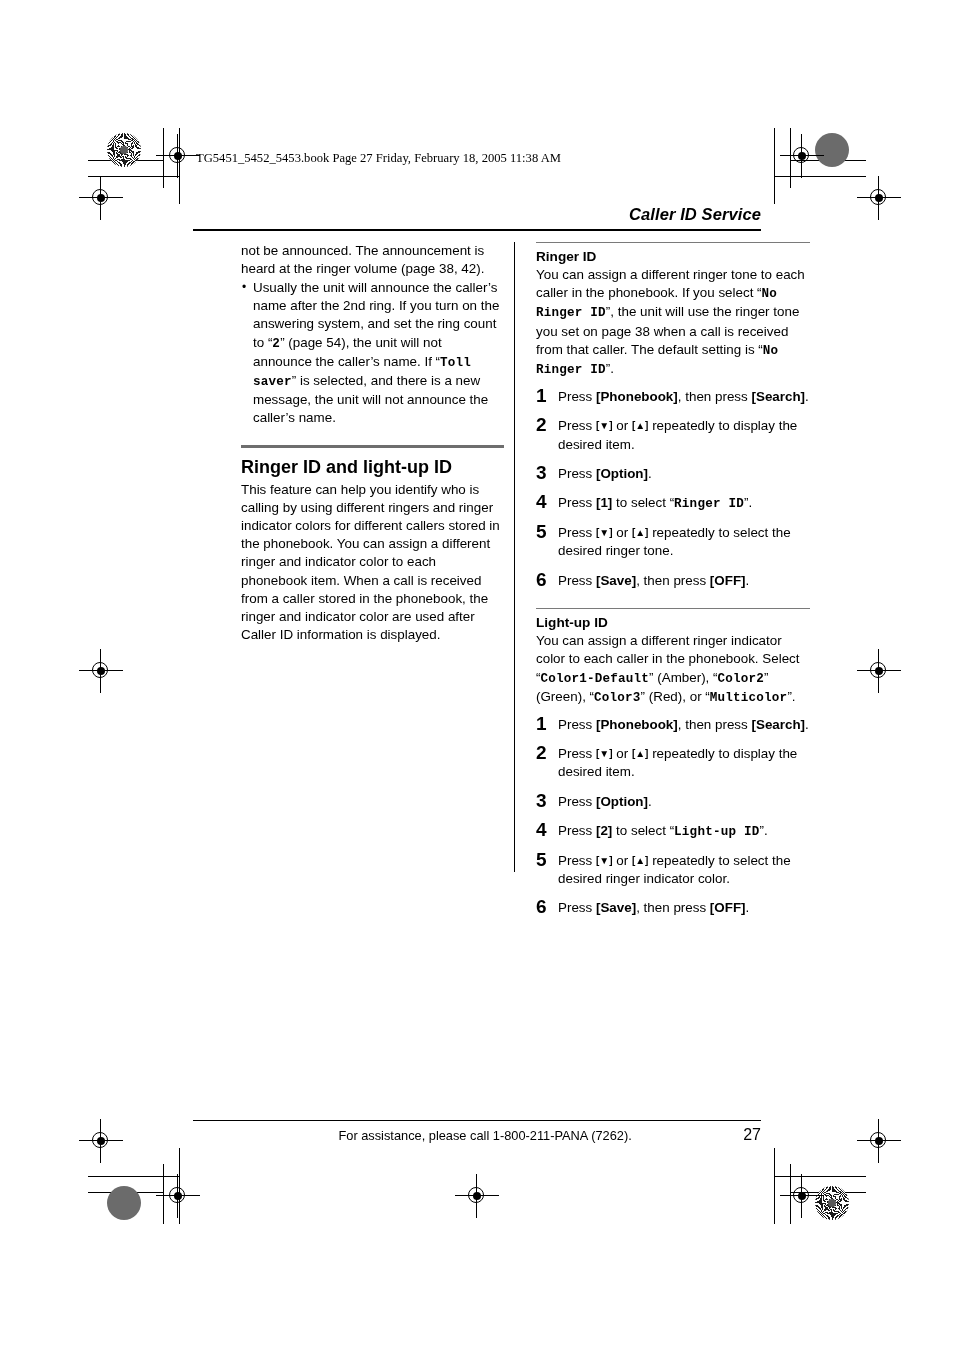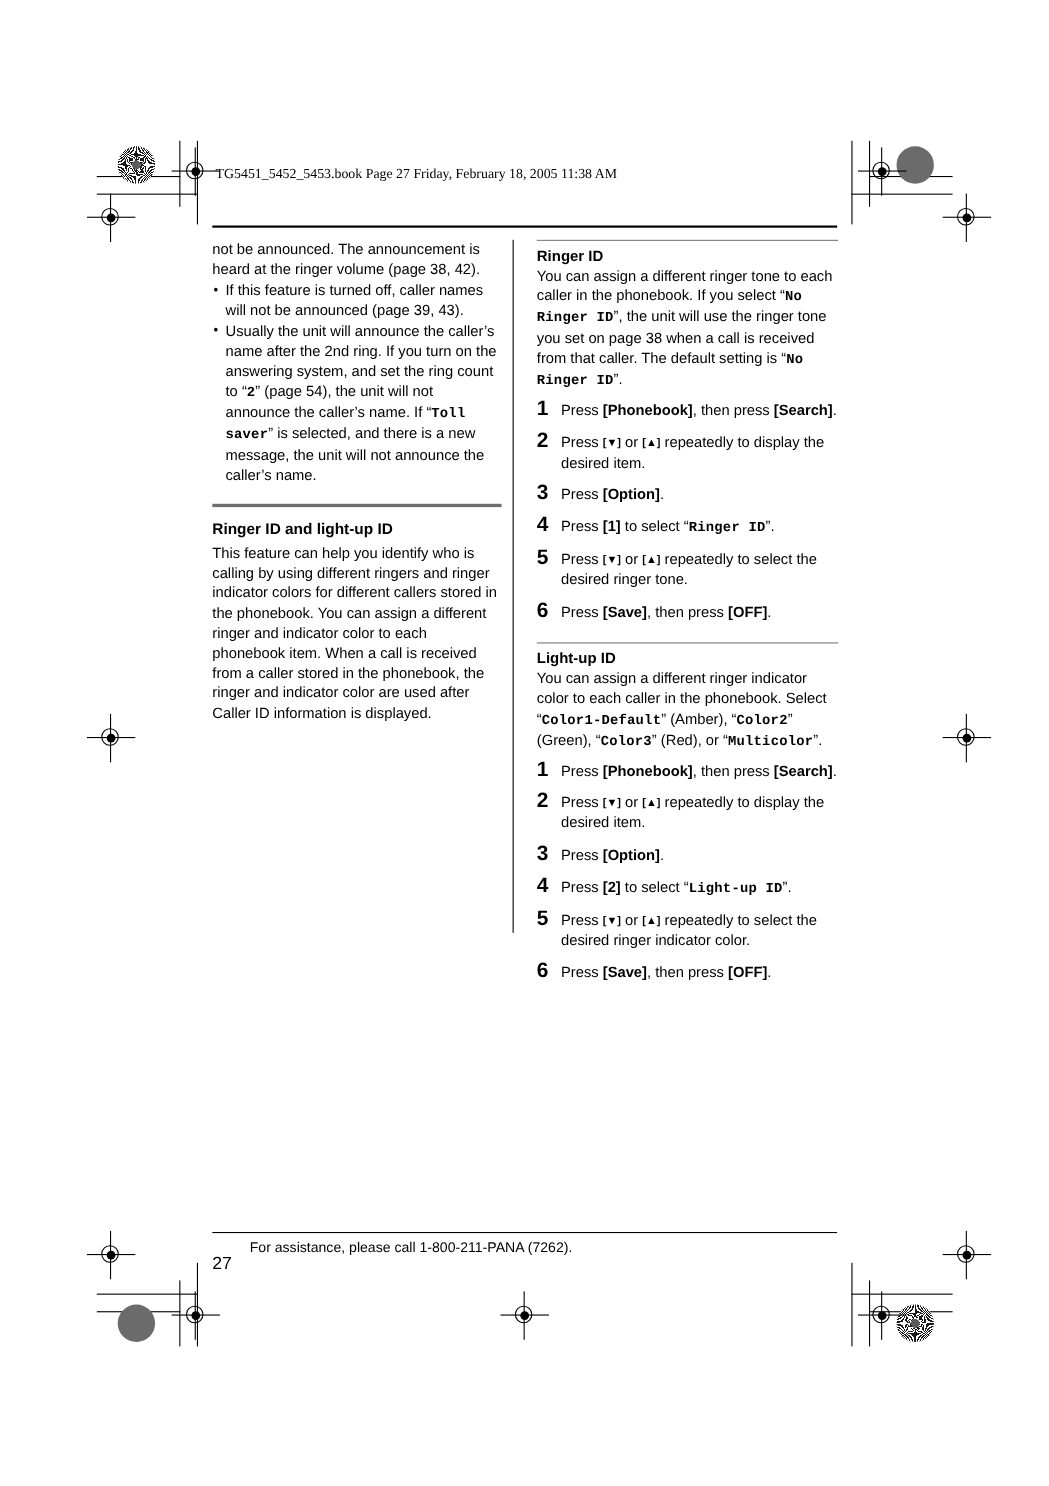--- a/index.html
+++ b/index.html
@@ -88,20 +88,21 @@
   }
   .head-rule {
     height: 1.6px;
     background: #000;
     margin-bottom: 11px;
   }
 
   .columns {
     display: flex;
     align-items: stretch;
+    margin-left: 48px;
   }
   .col-left {
     width: 263px;
     flex: 0 0 263px;
   }
   .col-gap {
     flex: 0 0 21px;
     border-left: 1px solid #000;
     margin-left: 10px;
     height: 630px;
@@ -138,21 +139,21 @@
     font-size: 12px;
   }
 
   
   .section-rule {
     height: 3px;
     background: #6e6e6e;
     margin: 17px 0 9px 0;
   }
   h2.section-title {
-    font-size: 14px;
+    font-size: 18px;
     font-weight: bold;
     margin: 0 0 4px 0;
     line-height: 20px;
   }
 
   
   .sub-rule {
     height: 1.4px;
     background: #7a7a7a;
     margin: 0 0 5px 0;
@@ -234,21 +235,20 @@
   }
   .footer {
     position: absolute;
     left: 193px;
     top: 1126px;
     width: 568px;
     font-size: 12.8px;
     display: flex;
     justify-content: space-between;
     align-items: baseline;
-    flex-direction: column;
   }
   .footer-text {
     flex: 1;
     text-align: center;
     padding-left: 34px;
   }
   .footer-page {
     font-size: 16px;
     font-weight: normal;
   }
@@ -358,32 +358,30 @@
       <div class="vline"></div>
       <div class="ring"></div>
       <div class="dot"></div>
   </div>
 </div>
 
 <div class="slug">TG5451_5452_5453.book  Page 27  Friday, February 18, 2005  11:38 AM</div>
 
 <div class="page">
 
+  <div class="running-head">Caller ID Service</div>
   <div class="head-rule"></div>
 
   <div class="columns">
 
     <div class="col-left">
 
       <div class="para">not be announced. The announcement is heard at the ringer volume (page 38, 42).</div>
 
       <ul class="bullets">
-        <li>
-          <span>If this feature is turned off, caller names will not be announced (page 39, 43).</span>
-        </li>
         <li>
           <span>Usually the unit will announce the caller’s name after the 2nd ring. If you turn on the answering system, and set the ring count to “</span><span class="lcd">2</span><span>” (page 54), the unit will not announce the caller’s name. If “</span><span class="lcd">Toll saver</span><span>” is selected, and there is a new message, the unit will not announce the caller’s name.</span>
         </li>
       </ul>
 
       <div class="section-rule"></div>
       <h2 class="section-title">Ringer ID and light-up ID</h2>
       <div class="para">This feature can help you identify who is calling by using different ringers and ringer indicator colors for different callers stored in the phonebook. You can assign a different ringer and indicator color to each phonebook item. When a call is received from a caller stored in the phonebook, the ringer and indicator color are used after Caller ID information is displayed.</div>
 
 

